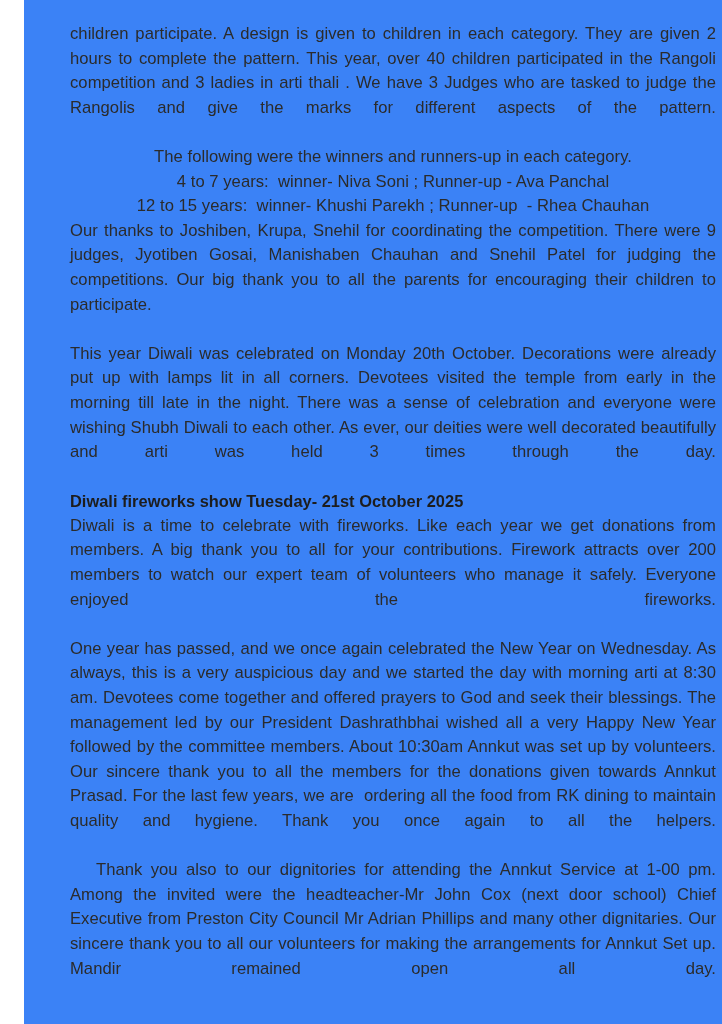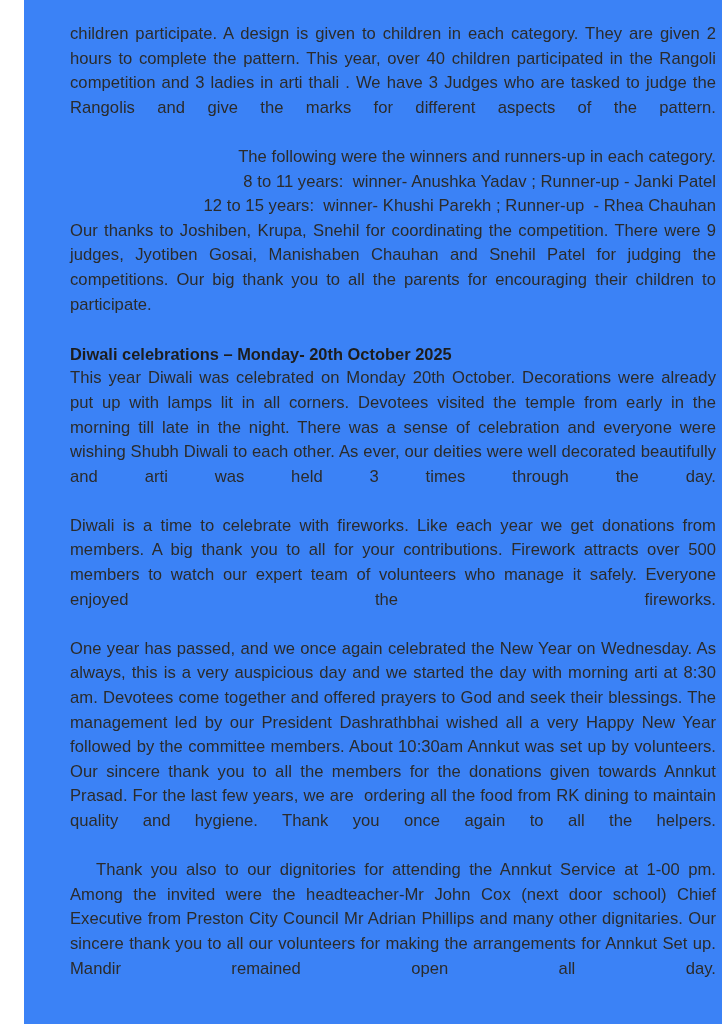--- a/index.html
+++ b/index.html
@@ -37,21 +37,21 @@
     white-space: pre-wrap;
   }
   
   p.para::after {
     content: "";
     display: inline-block;
     width: 100%;
   }
   p.nojust {
     margin: 0;
-    text-align: right;
+    text-align: center;
     white-space: pre-wrap;
   }
   h2.heading {
     margin: 0;
     font-size: 16.4px;
     line-height: 24.6px;
     font-weight: bold;
     color: #1d1d1d;
     letter-spacing: 0.02px;
     white-space: pre-wrap;
@@ -63,34 +63,34 @@
 </head>
 <body>
 
 <div class="page">
   <div class="doc-body">
 
     <p class="para">children participate. A design is given to children in each category. They are given 2 hours to complete the pattern. This year, over 40 children participated in the Rangoli competition and 3 ladies in arti thali . We have 3 Judges who are tasked to judge the Rangolis and give the marks for different aspects of the pattern.</p>
 
     <p class="nojust">The following were the winners and runners-up in each category.</p>
 
+    <p class="nojust">4 to 7 years:  winner- Niva Soni ; Runner-up - Ava Panchal</p>
 
-    <p class="nojust">8 to 11 years:  winner- Anushka Yadav ; Runner-up - Janki Patel</p>
 
     <p class="nojust">12 to 15 years:  winner- Khushi Parekh ; Runner-up  - Rhea Chauhan</p>
 
 
     <p class="para">Our thanks to Joshiben, Krupa, Snehil for coordinating the competition. There were 9 judges, Jyotiben Gosai, Manishaben Chauhan and Snehil Patel for judging the competitions. Our big thank you to all the parents for encouraging their children to participate.</p>
 
-    <h2 class="heading">Diwali celebrations – Monday- 20th October 2025</h2>
 
     <p class="para">This year Diwali was celebrated on Monday 20th October. Decorations were already put up with lamps lit in all corners. Devotees visited the temple from early in the morning till late in the night. There was a sense of celebration and everyone were wishing Shubh Diwali to each other. As ever, our deities were well decorated beautifully and arti was held 3 times through the day.</p>
 
+    <h2 class="heading">Diwali fireworks show Tuesday- 21st October 2025</h2>
 
-    <p class="para">Diwali is a time to celebrate with fireworks. Like each year we get donations from members. A big thank you to all for your contributions. Firework attracts over 500 members to watch our expert team of volunteers who manage it safely. Everyone enjoyed the fireworks.</p>
+    <p class="para">Diwali is a time to celebrate with fireworks. Like each year we get donations from members. A big thank you to all for your contributions. Firework attracts over 200 members to watch our expert team of volunteers who manage it safely. Everyone enjoyed the fireworks.</p>
 
 
     <p class="para">One year has passed, and we once again celebrated the New Year on Wednesday. As always, this is a very auspicious day and we started the day with morning arti at 8:30 am. Devotees come together and offered prayers to God and seek their blessings. The management led by our President Dashrathbhai wished all a very Happy New Year followed by the committee members. About 10:30am Annkut was set up by volunteers. Our sincere thank you to all the members for the donations given towards Annkut Prasad. For the last few years, we are  ordering all the food from RK dining to maintain quality and hygiene. Thank you once again to all the helpers.</p>
 
     <p class="para indent-first">Thank you also to our dignitories for attending the Annkut Service at 1-00 pm. Among the invited were the headteacher-Mr John Cox (next door school) Chief Executive from Preston City Council Mr Adrian Phillips and many other dignitaries. Our sincere thank you to all our volunteers for making the arrangements for Annkut Set up. Mandir remained open all day.</p>
 
   </div>
 </div>
 
 </body></html>

